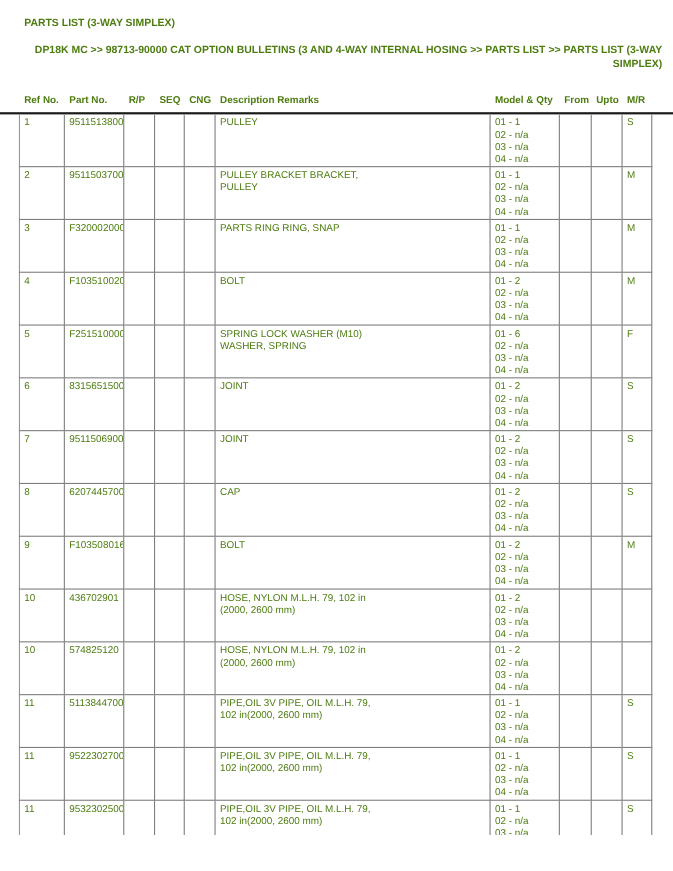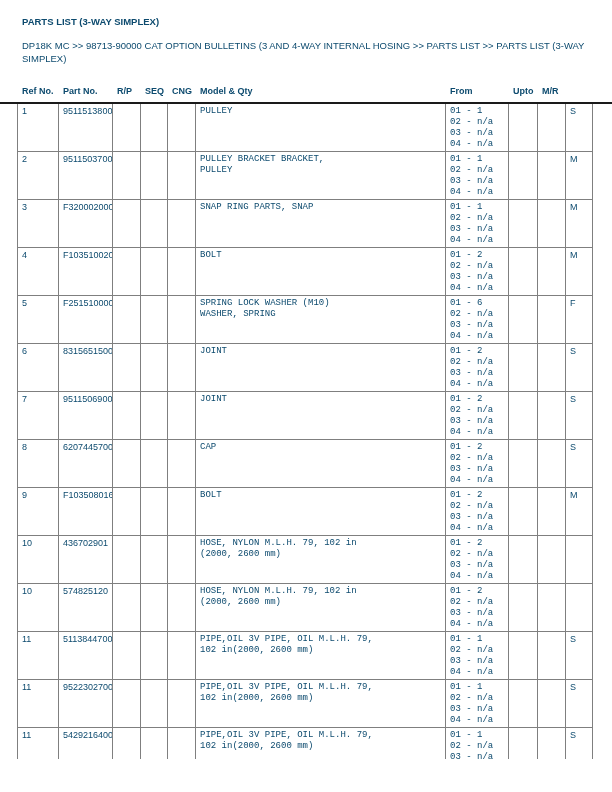--- a/index.html
+++ b/index.html
@@ -7,38 +7,39 @@
     padding: 0;
     background: #ffffff;
   }
   .page {
     position: relative;
     width: 612px;
     height: 792px;
     background: #ffffff;
     overflow: hidden;
     font-family: "Liberation Sans", "DejaVu Sans", sans-serif;
-    color: #0c4a6e;
+    color: #4d7c0f;
   }
   .title {
     position: absolute;
     left: 22px;
     top: 16px;
     font-size: 9.5px;
     font-weight: bold;
     white-space: nowrap;
   }
   .breadcrumb {
     position: absolute;
     left: 22px;
     top: 40px;
     width: 580px;
     font-size: 9.5px;
-    font-weight: normal;
+    font-weight: bold;
     line-height: 12.5px;
+    text-align: right;
   }
   .col-headers {
     position: absolute;
     left: 18px;
     top: 86px;
     display: grid;
     grid-template-columns: 41px 54px 28px 27px 28px 250px 63px 29px 28px 27px;
     font-size: 9px;
     font-weight: bold;
   }
@@ -75,38 +76,38 @@
     height: 45px;
     font-size: 9px;
     line-height: 11px;
     overflow: hidden;
   }
   table.parts tr:first-child td {
     border-top: none;
   }
   td.c-desc, td.c-model {
     white-space: pre-line;
-    font-family: Liberation Mono, monospace;
   }
 </style>
 </head>
 <body>
 
 <div class="page">
 
   <div class="title">PARTS LIST (3-WAY SIMPLEX)</div>
 
   <div class="breadcrumb">DP18K MC &gt;&gt; 98713-90000 CAT OPTION BULLETINS (3 AND 4-WAY INTERNAL HOSING &gt;&gt; PARTS LIST &gt;&gt; PARTS LIST (3-WAY SIMPLEX)</div>
 
   <div class="col-headers">
     <span>Ref No.</span>
     <span>Part No.</span>
     <span>R/P</span>
     <span>SEQ</span>
     <span>CNG</span>
+    <span>Description Remarks</span>
     <span>Model &amp; Qty</span>
     <span>From</span>
     <span>Upto</span>
     <span>M/R</span>
   </div>
 
   <div class="thick-rule"></div>
 
   <div class="table-wrap">
     <table class="parts">
@@ -153,21 +154,21 @@
     <td class="c-from"></td>
     <td class="c-upto"></td>
     <td class="c-mr">M</td>
   </tr>
           <tr>
     <td class="c-ref">3</td>
     <td class="c-part">F320002000</td>
     <td class="c-rp"></td>
     <td class="c-seq"></td>
     <td class="c-cng"></td>
-    <td class="c-desc">SNAP RING PARTS, SNAP</td>
+    <td class="c-desc">PARTS RING RING, SNAP</td>
     <td class="c-model">01 - 1
 02 - n/a
 03 - n/a
 04 - n/a</td>
     <td class="c-from"></td>
     <td class="c-upto"></td>
     <td class="c-mr">M</td>
   </tr>
           <tr>
     <td class="c-ref">4</td>
@@ -319,21 +320,21 @@
     <td class="c-model">01 - 1
 02 - n/a
 03 - n/a
 04 - n/a</td>
     <td class="c-from"></td>
     <td class="c-upto"></td>
     <td class="c-mr">S</td>
   </tr>
           <tr>
     <td class="c-ref">11</td>
-    <td class="c-part">5429216400</td>
+    <td class="c-part">9532302500</td>
     <td class="c-rp"></td>
     <td class="c-seq"></td>
     <td class="c-cng"></td>
     <td class="c-desc">PIPE,OIL 3V PIPE, OIL M.L.H. 79,
 102 in(2000, 2600 mm)</td>
     <td class="c-model">01 - 1
 02 - n/a
 03 - n/a
 04 - n/a</td>
     <td class="c-from"></td>

